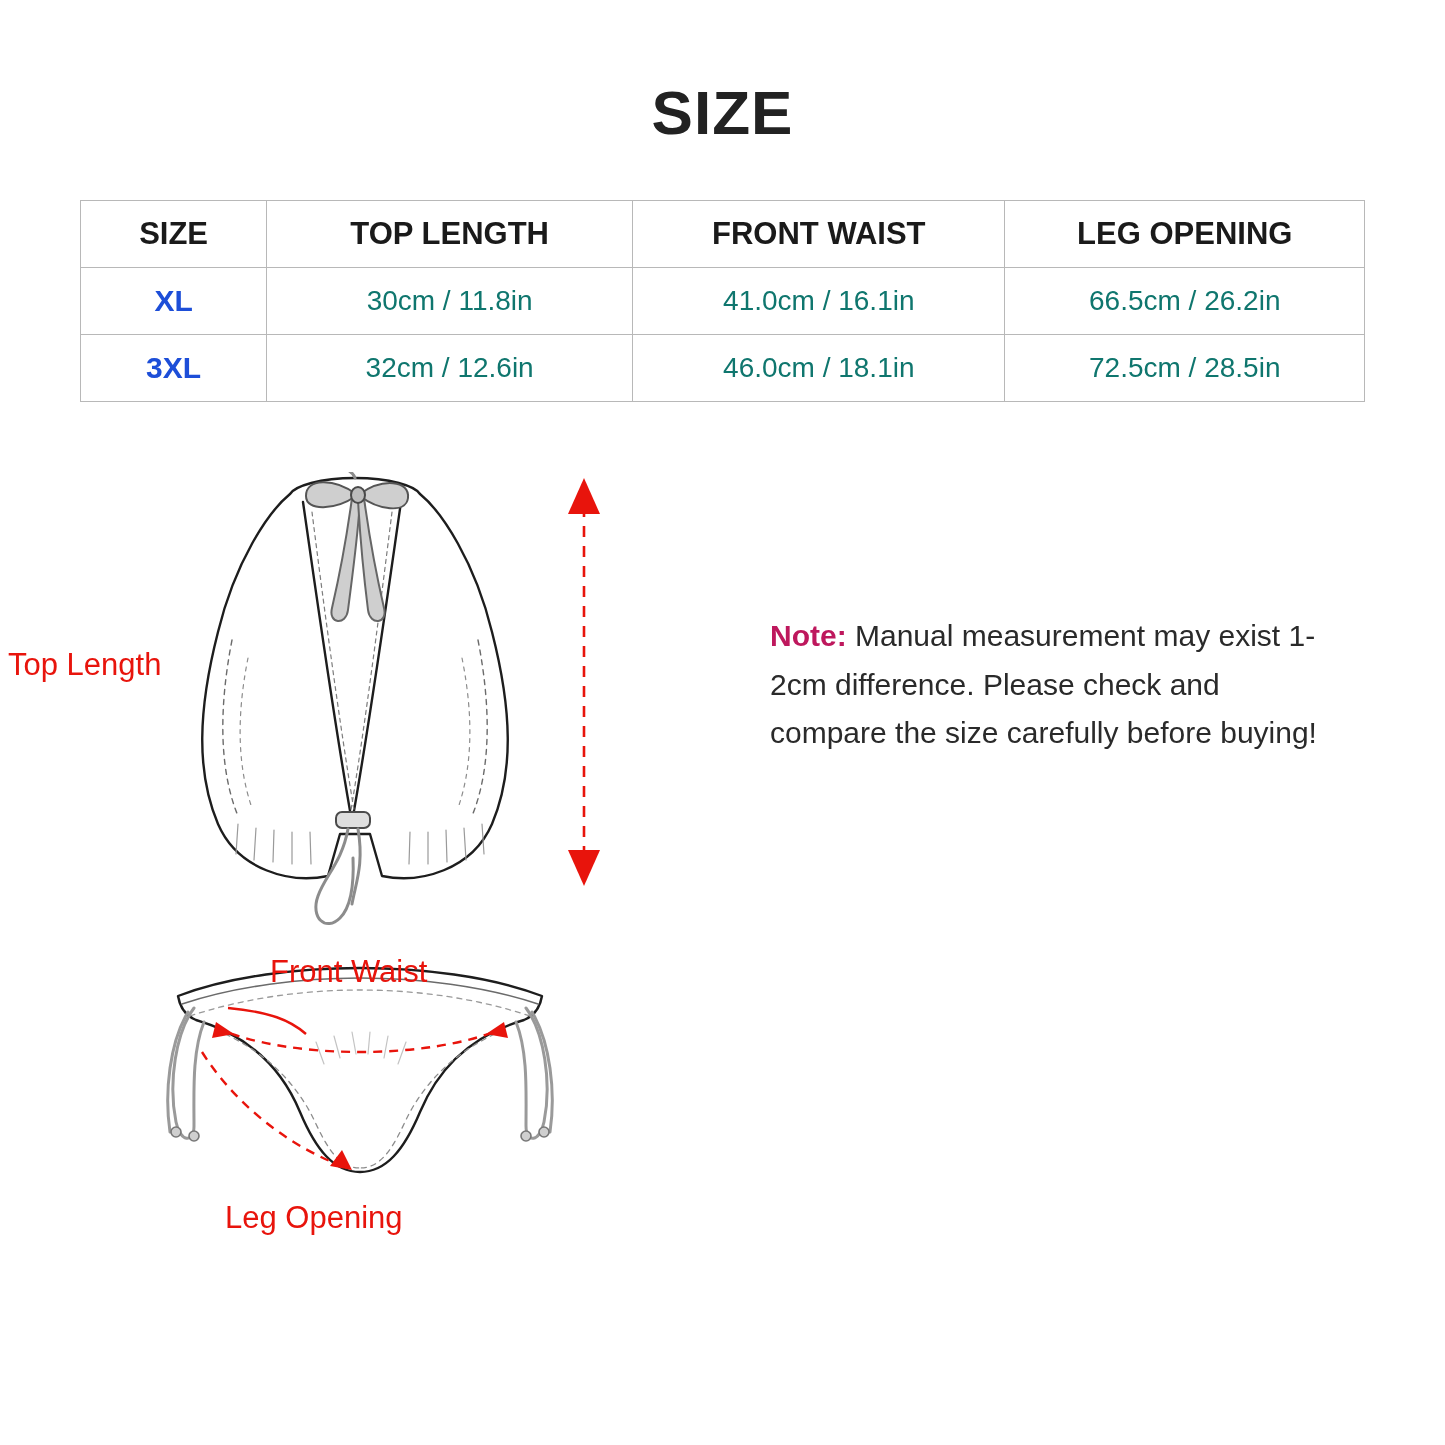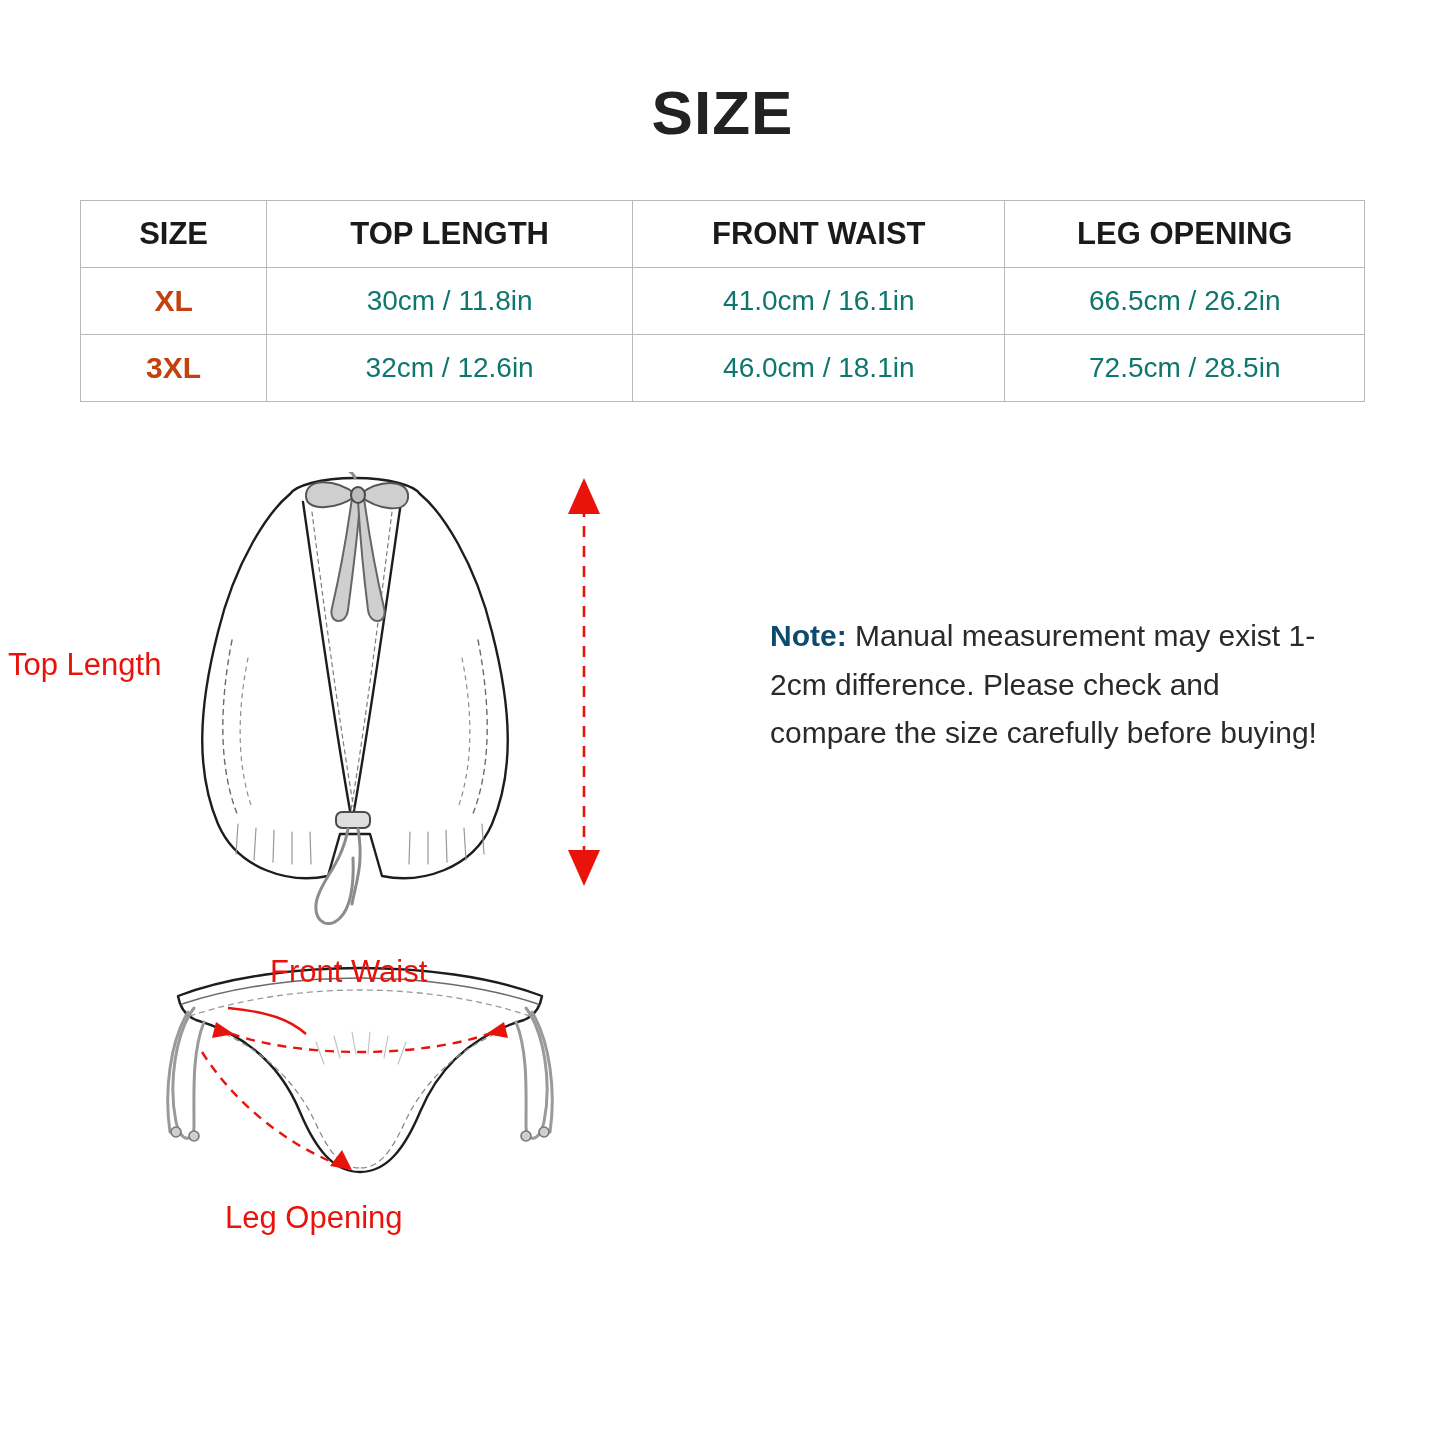--- a/index.html
+++ b/index.html
@@ -41,21 +41,21 @@
     vertical-align: middle;
   }
   table.size-table th {
     font-size: 31px;
     font-weight: bold;
     color: #1a1a1a;
   }
   table.size-table td.size-cell {
     font-size: 30px;
     font-weight: bold;
-    color: #c2410c;
+    color: #1d4ed8;
   }
   table.size-table td.val-cell {
     font-size: 28px;
     font-weight: normal;
     color: #0f766e;
   }
   col.c-size { width: 14.5%; }
   col.c-b { width: 28.5%; }
   col.c-c { width: 29%; }
   col.c-d { width: 28%; }
@@ -92,21 +92,21 @@
     position: absolute;
     left: 770px;
     top: 140px;
     width: 560px;
     font-size: 30px;
     line-height: 1.62;
     color: #2a2a2a;
   }
   .note-block .note-lead {
     font-weight: bold;
-    color: #0c4a6e;
+    color: #be185d;
   }
   .front-waist-label {
     position: absolute;
     left: 270px;
     top: 482px;
     font-size: 31px;
     color: #e8140c;
     white-space: nowrap;
   }
   .leg-opening-label {

